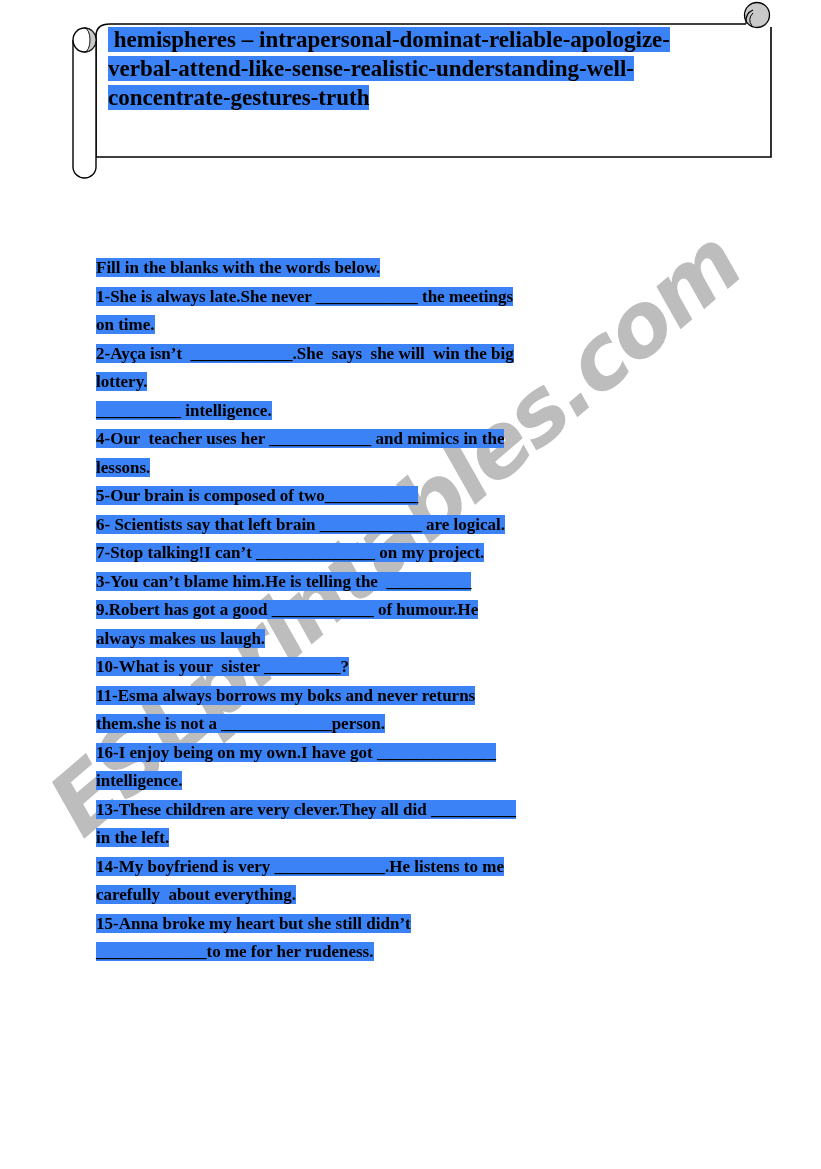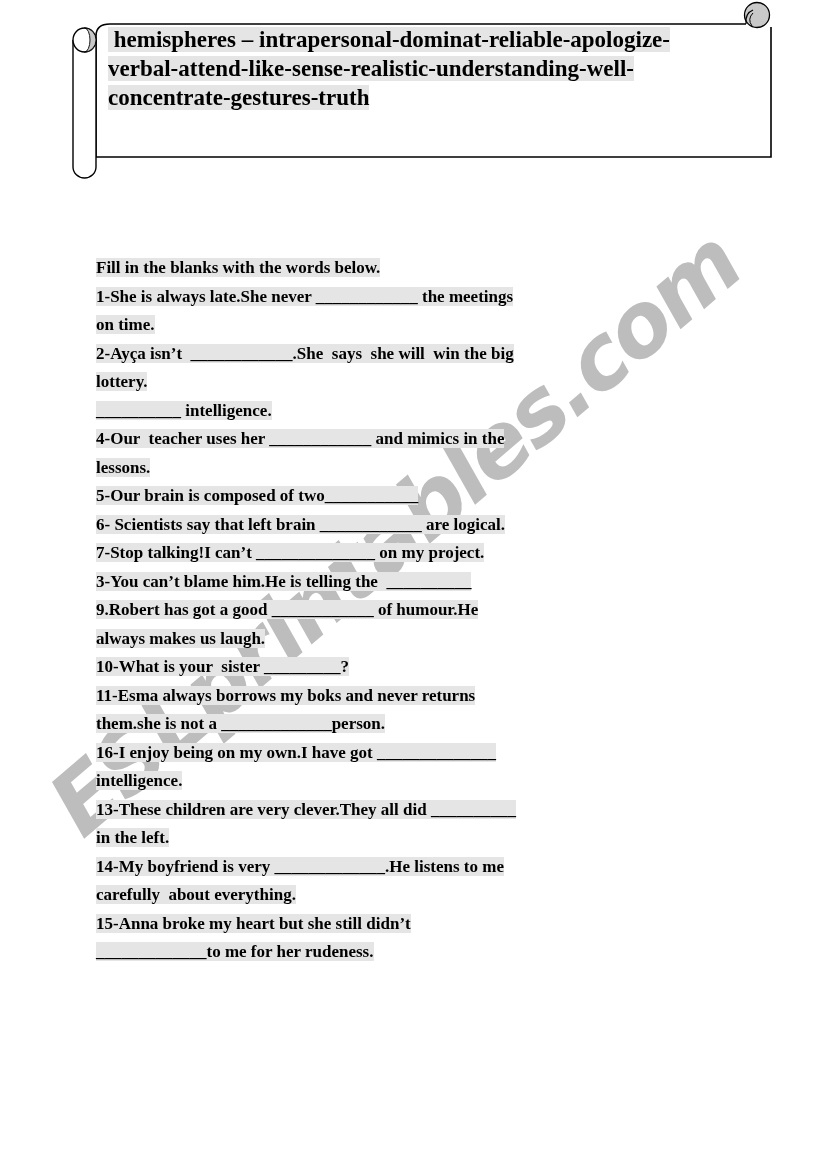--- a/index.html
+++ b/index.html
@@ -47,21 +47,21 @@
   .content {
     position:absolute;
     left:96px; top:254px;
     width:700px;
     z-index:1;
     font-weight:bold;
     font-size:17px;
     line-height:28.5px;
   }
   .line { white-space:pre; }
-  .ink { background:#e5e5e5; }
+  .ink { background:#3b82f6; }
 </style>
 </head>
 <body>
 
 <div class="page">
 
   <div class="watermark" style="color: rgb(189, 189, 189);">ESLprintables.com</div>
 
   <div class="scroll-banner">
     <svg width="821" height="200" viewBox="0 0 821 200">

